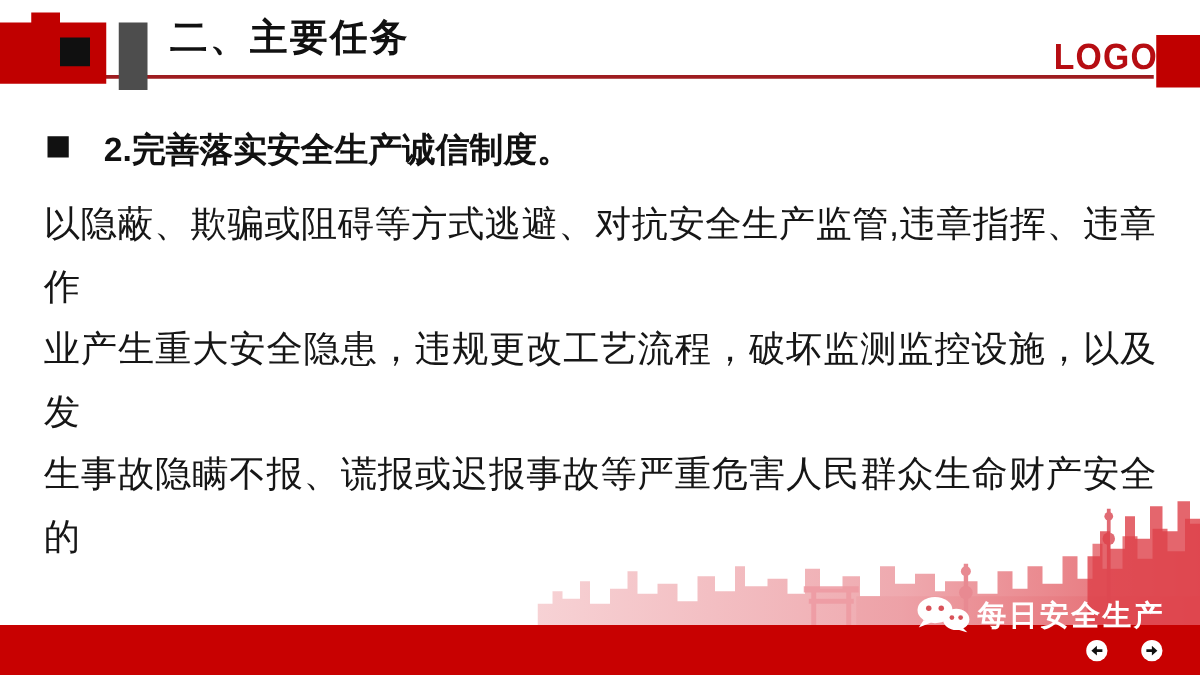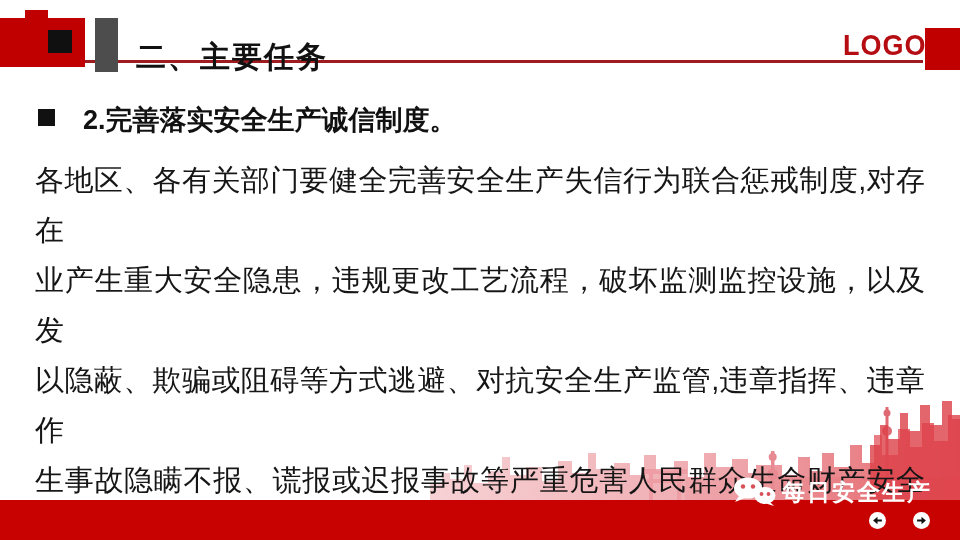--- a/index.html
+++ b/index.html
@@ -8,21 +8,21 @@
     overflow:hidden; font-family:"Liberation Sans","DejaVu Sans",sans-serif;
   }
 
   
   .header-underline { position:absolute; left:0; top:60px; width:923px; height:3px; background:#9e1c20; z-index:1; }
   .deco-red-block   { position:absolute; left:0; top:18px; width:85px; height:49px; background:#c00000; z-index:2; }
   .deco-red-tab     { position:absolute; left:25px; top:10px; width:23px; height:10px; background:#c00000; z-index:2; }
   .deco-black-square{ position:absolute; left:48px; top:30px; width:24px; height:23px; background:#101010; z-index:3; }
   .deco-gray-block  { position:absolute; left:95px; top:18px; width:23px; height:54px; background:#4d4d4d; z-index:2; }
   .slide-title {
-    position:absolute; left:136px; top:37px; font-size:30px; font-weight:bold;
+    position:absolute; left:136px; top:10px; font-size:30px; font-weight:bold;
     color:#111; letter-spacing:2px; z-index:3; white-space:nowrap;
   }
   .logo-text {
     position:absolute; left:843px; top:29px; font-size:27px; font-weight:800;
     color:#b60d12; letter-spacing:1px; transform:scaleY(1.08); transform-origin:top left; z-index:3;
   }
   .deco-red-square-right { position:absolute; left:925px; top:28px; width:35px; height:42px; background:#c00000; z-index:2; }
 
   
   .subtitle-row { position:absolute; left:38px; top:102px; display:flex; align-items:flex-start; z-index:3; }
@@ -61,23 +61,22 @@
   <div class="slide-title">二、主要任务</div>
   <div class="logo-text">LOGO</div>
   <div class="deco-red-square-right"></div>
 
   <div class="subtitle-row">
     <div class="bullet-square"></div>
     <div class="subtitle-text">2.完善落实安全生产诚信制度。</div>
   </div>
 
   <div class="body-text">
-    <div class="body-line">各地区、各有关部门要健全完善安全生产失信行为联合惩戒制度,对存在</div>
+    <div class="body-line">以隐蔽、欺骗或阻碍等方式逃避、对抗安全生产监管,违章指挥、违章作</div>
     <div class="body-line">业产生重大安全隐患，违规更改工艺流程，破坏监测监控设施，以及发</div>
-    <div class="body-line">以隐蔽、欺骗或阻碍等方式逃避、对抗安全生产监管,违章指挥、违章作</div>
     <div class="body-line">生事故隐瞒不报、谎报或迟报事故等严重危害人民群众生命财产安全的</div>
 
   </div>
 
   <svg class="skyline" viewBox="0 0 530 105" preserveAspectRatio="none">
     <defs>
       <linearGradient id="skg" x1="0" y1="0" x2="1" y2="0">
         <stop offset="0" stop-color="#f6cdd0"></stop>
         <stop offset="0.55" stop-color="#eda0a6"></stop>
         <stop offset="1" stop-color="#e2565c"></stop>

